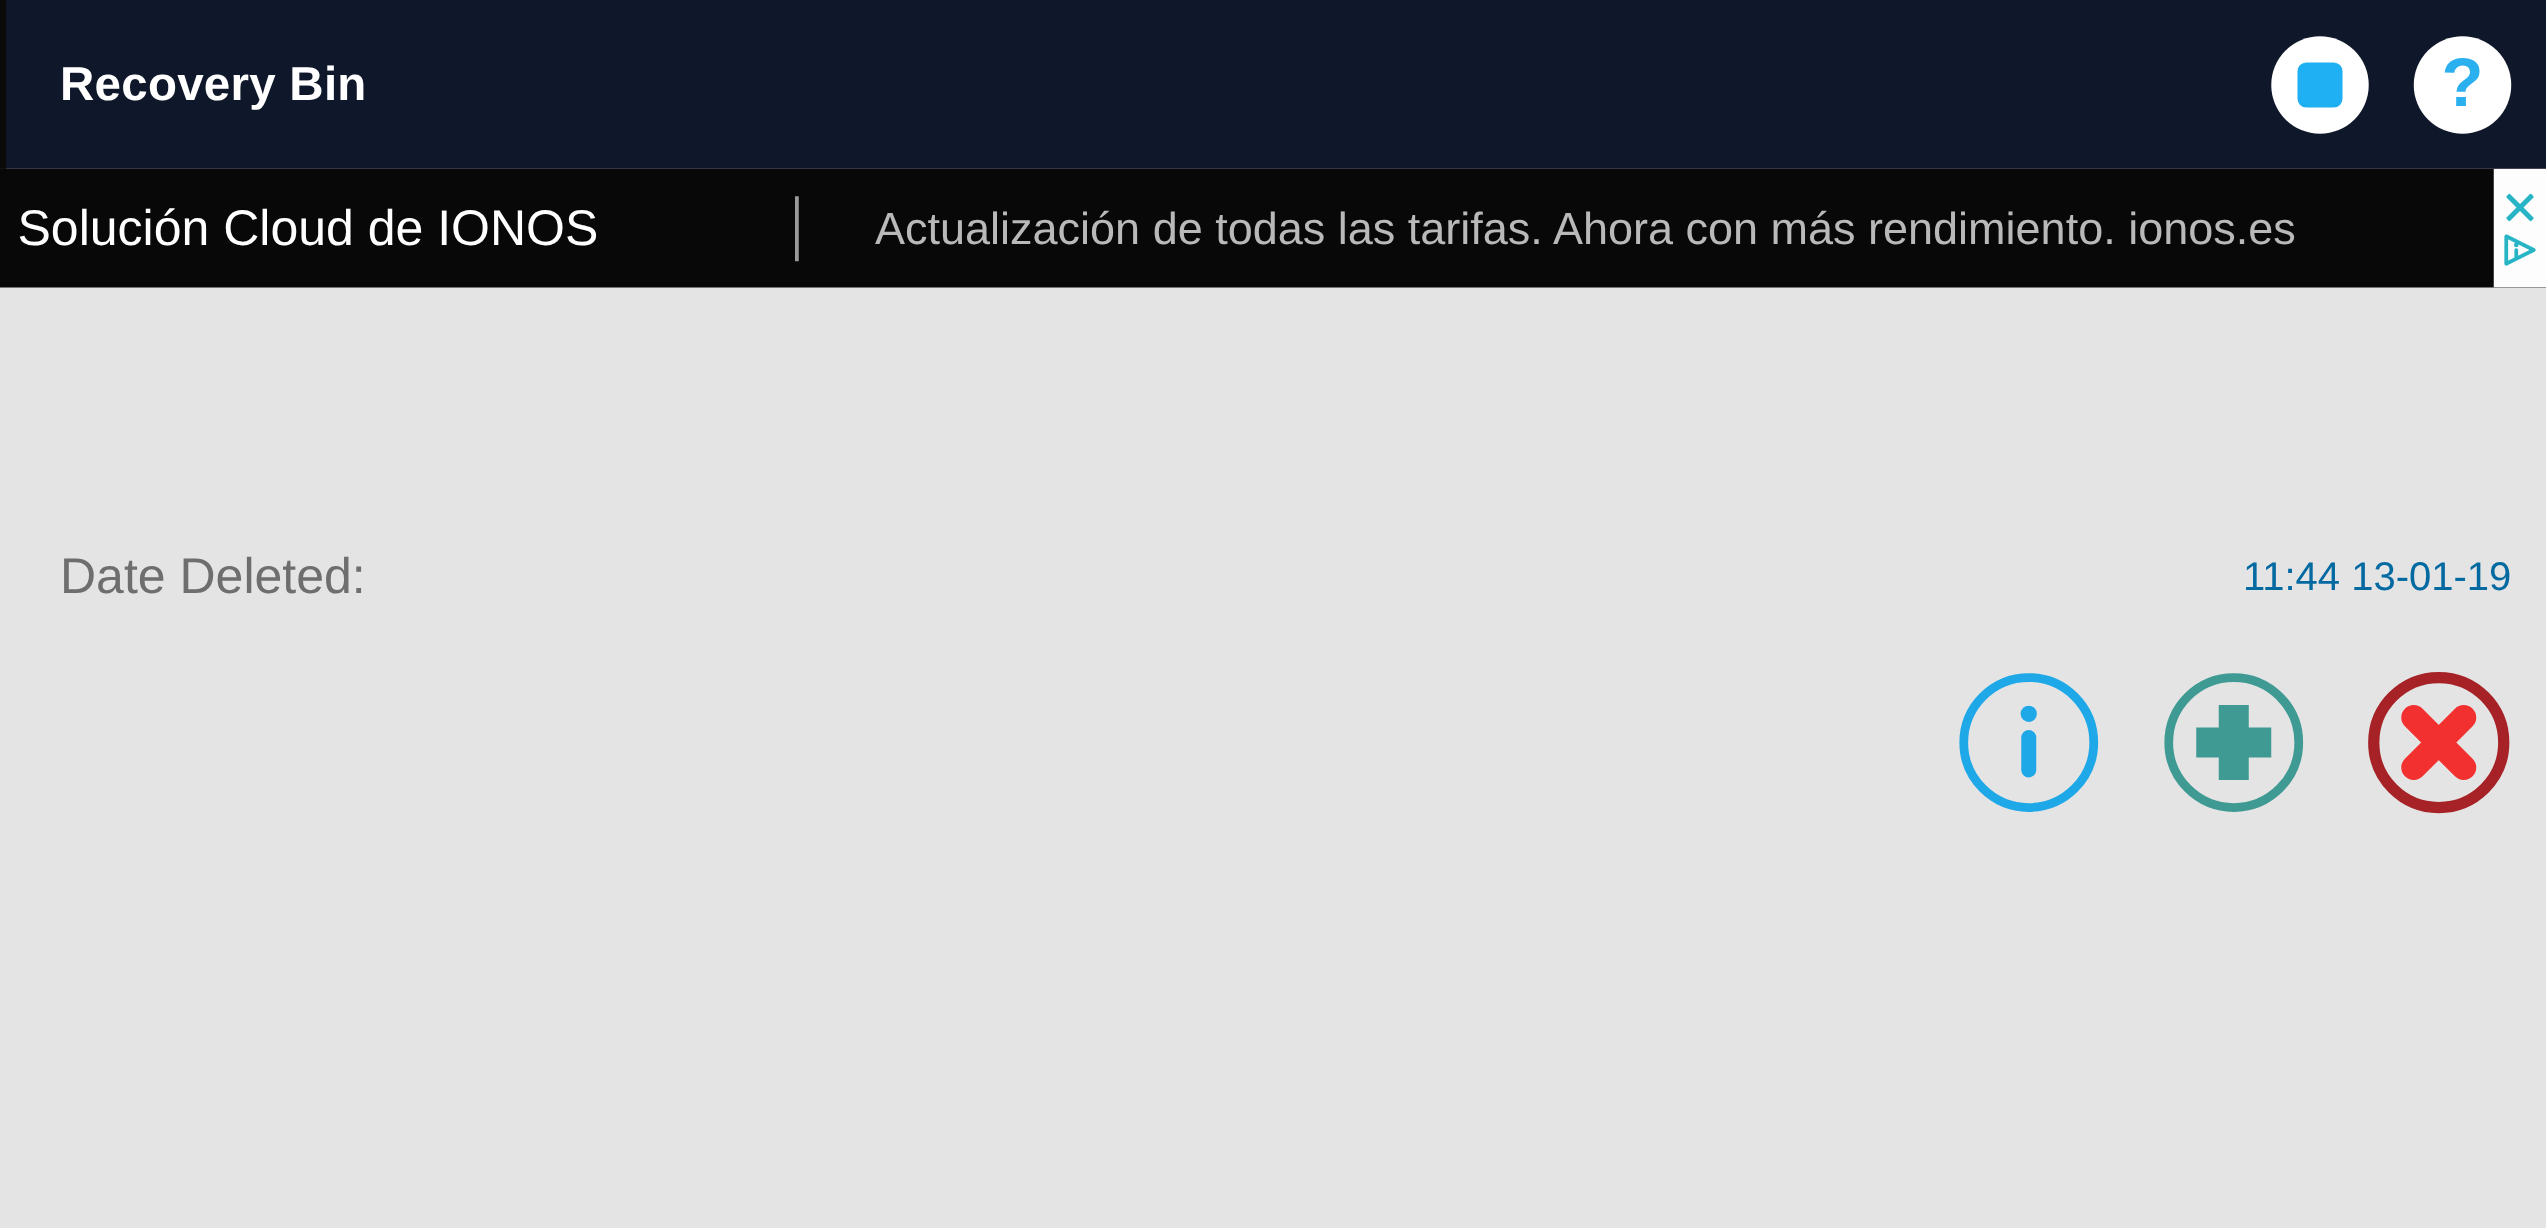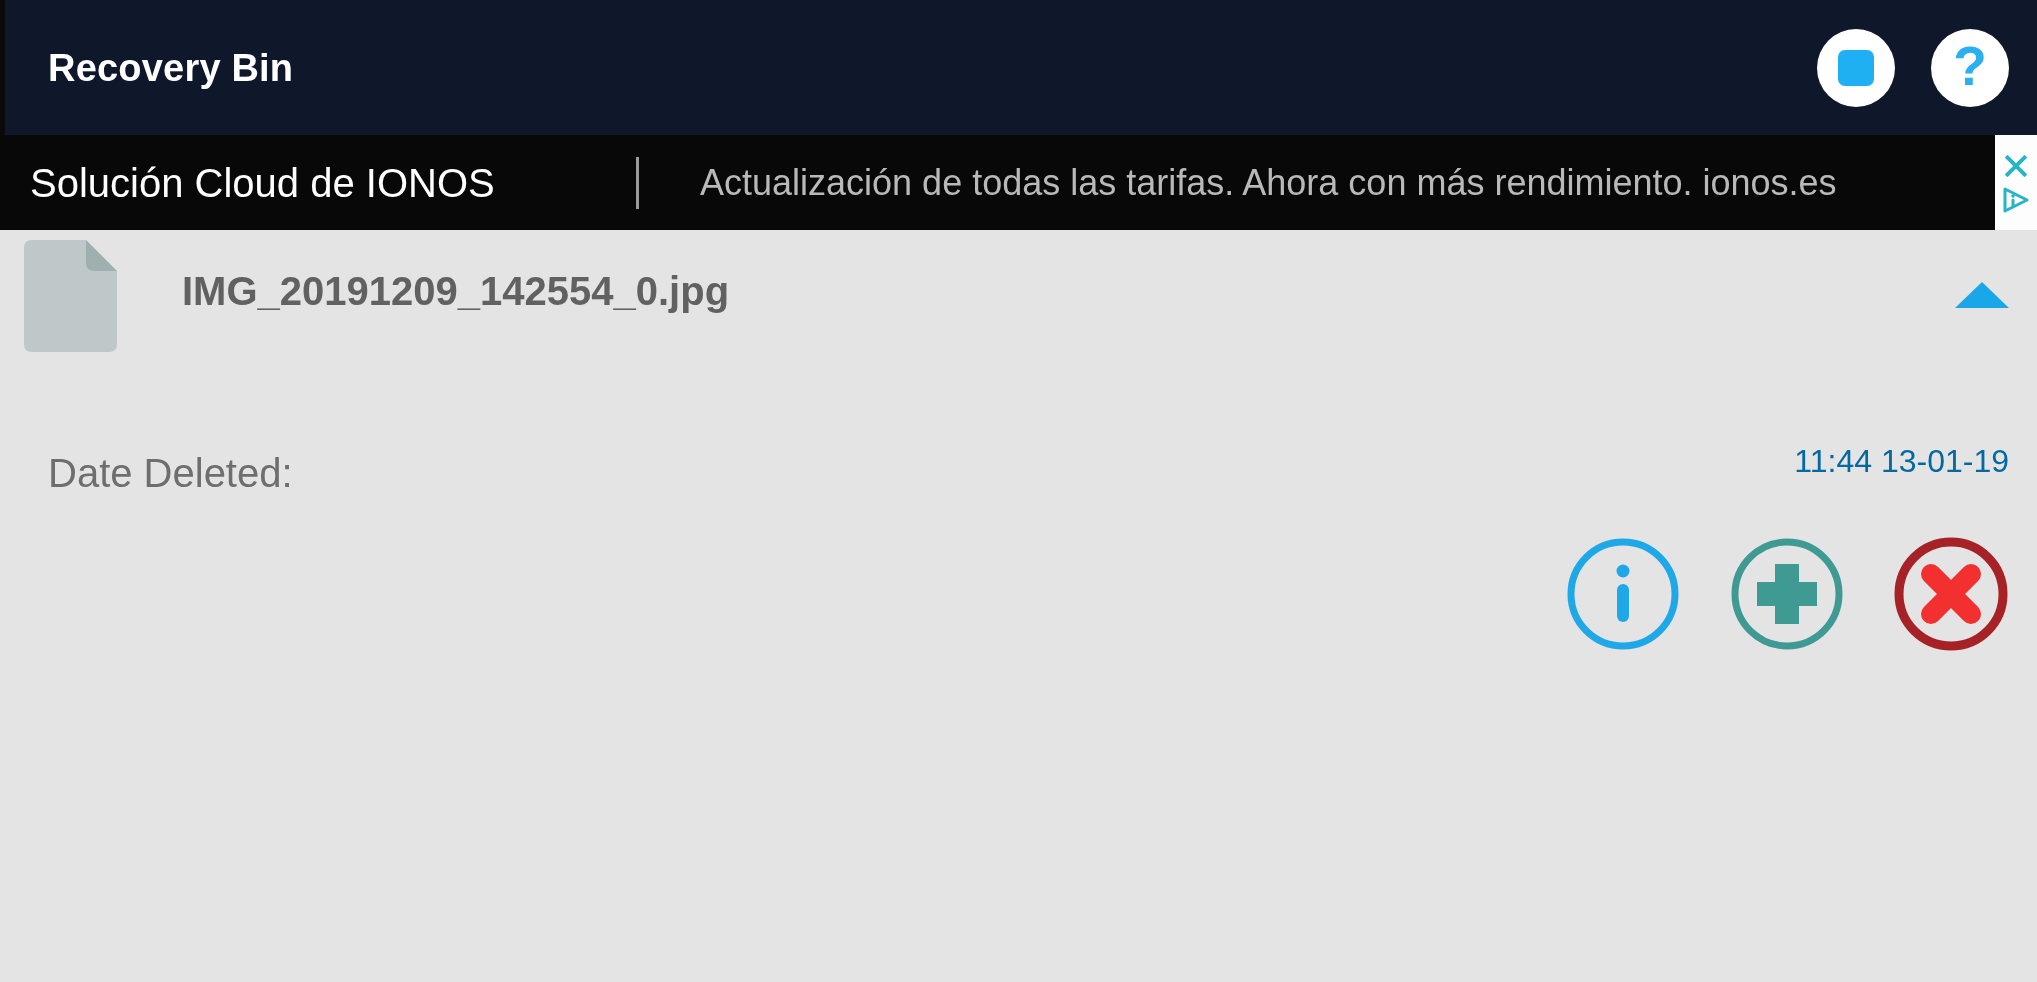--- a/index.html
+++ b/index.html
@@ -87,21 +87,21 @@
     left: 0; top: 135px;
     width: 2037px;
     height: 95px;
     background: #080808;
     display: flex;
     align-items: center;
     overflow: hidden;
   }
   .ad-headline {
     position: absolute;
-    left: 30px;
+    left: 14px;
     font-size: 40px;
     color: #ffffff;
     white-space: nowrap;
     line-height: 46px;
   }
   .ad-divider {
     position: absolute;
     left: 636px;
     top: 22px;
     width: 3px;
@@ -185,21 +185,21 @@
   
   .detail-row {
     position: absolute;
     left: 0; top: 435px;
     width: 2037px;
     height: 60px;
   }
   .detail-label {
     position: absolute;
     left: 48px;
-    top: 12px;
+    top: 0;
     font-size: 40px;
     color: #6e6e6e;
     line-height: 52px;
     white-space: nowrap;
   }
   .detail-value {
     position: absolute;
     right: 28px;
     top: 0;
     font-size: 32px;
@@ -255,30 +255,20 @@
       <div class="adchoices">
         <svg width="30" height="30" viewBox="0 0 30 30" aria-hidden="true">
           <path d="M4 4 L26 15 L4 26 Z" fill="none" stroke="#27b5c6" stroke-width="3" stroke-linejoin="round"></path>
           <circle cx="12" cy="11" r="1.8" fill="#27b5c6"></circle>
           <path d="M12 15 L12 21" stroke="#27b5c6" stroke-width="3" stroke-linecap="round"></path>
         </svg>
       </div>
     </div>
   </div>
 
-  <div class="file-row">
-    <div class="file-icon">
-      <svg width="105" height="120" viewBox="0 0 105 120" aria-hidden="true">
-        <path d="M6 12 Q6 4 14 4 L68 4 L99 35 L99 108 Q99 116 91 116 L14 116 Q6 116 6 108 Z" fill="#bfc8c8"></path>
-        <path d="M68 4 L99 35 L76 35 Q68 35 68 27 Z" fill="#9fb0b0"></path>
-      </svg>
-    </div>
-    <div class="file-name">IMG_20191209_142554_0.jpg</div>
-    <div class="expand-arrow"></div>
-  </div>
 
   <div class="detail-row">
     <div class="detail-label">Date Deleted:</div>
     <div class="detail-value">11:44 13-01-19</div>
   </div>
 
   <div class="actions">
 
     <div class="action-btn">
       <svg width="124" height="124" viewBox="0 0 124 124" aria-hidden="true">

